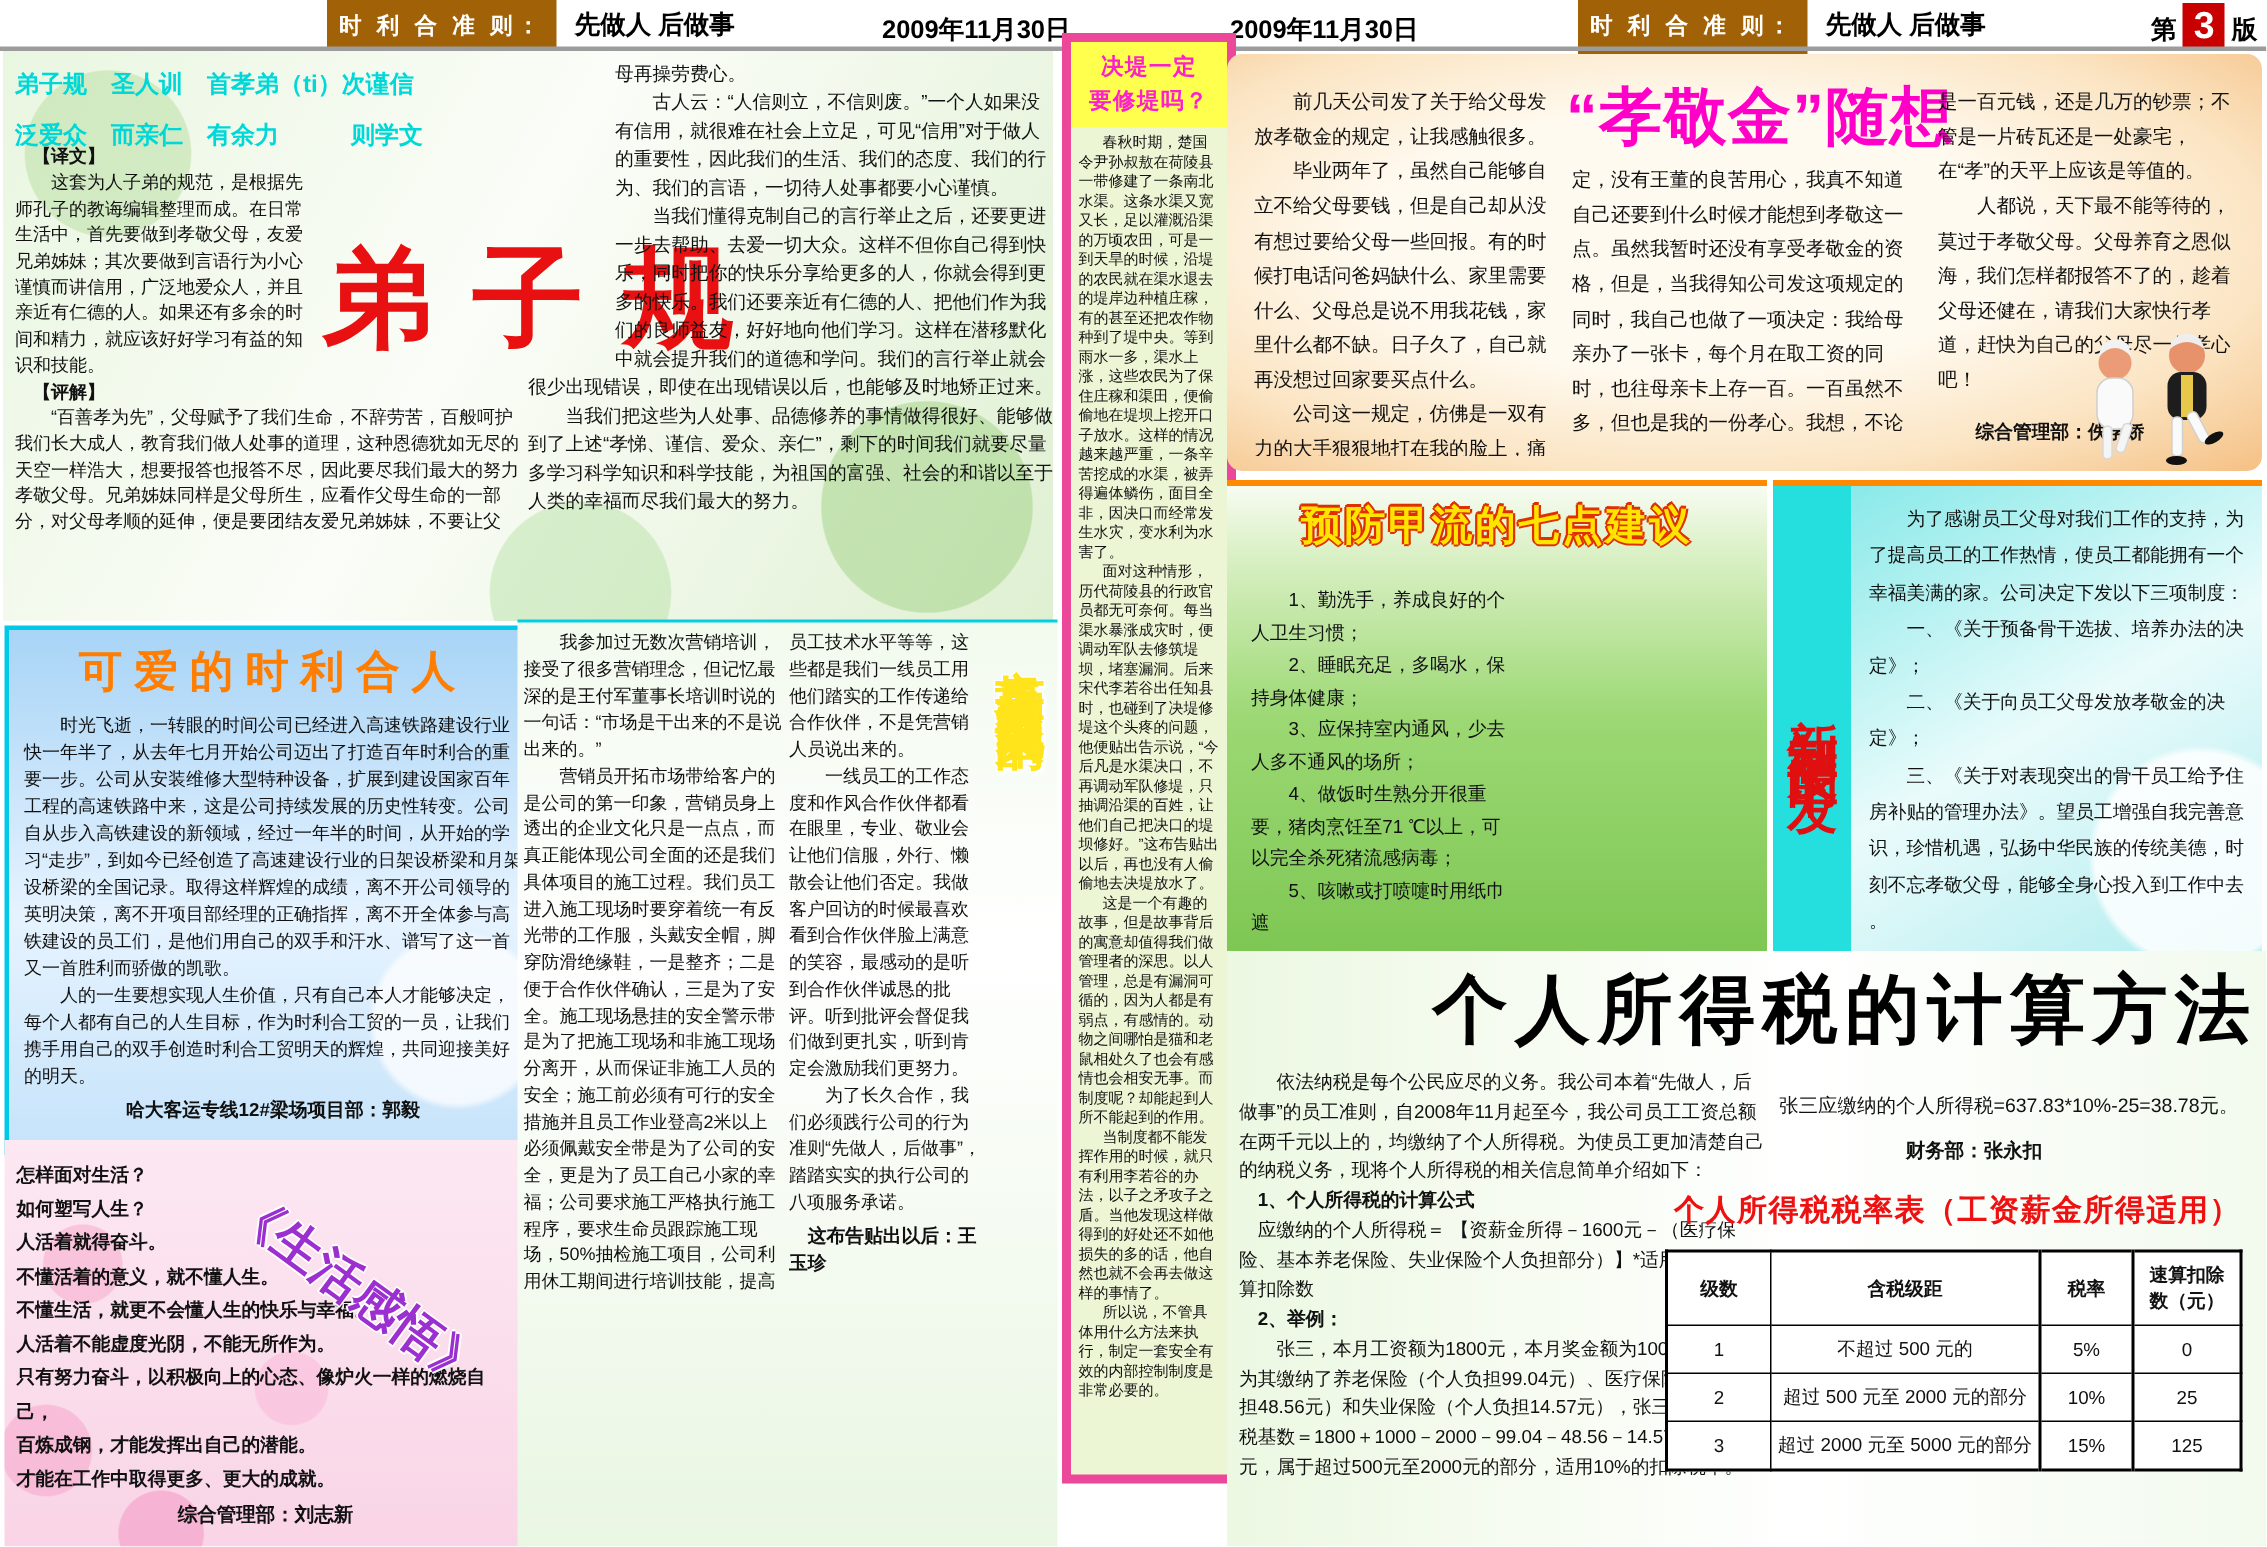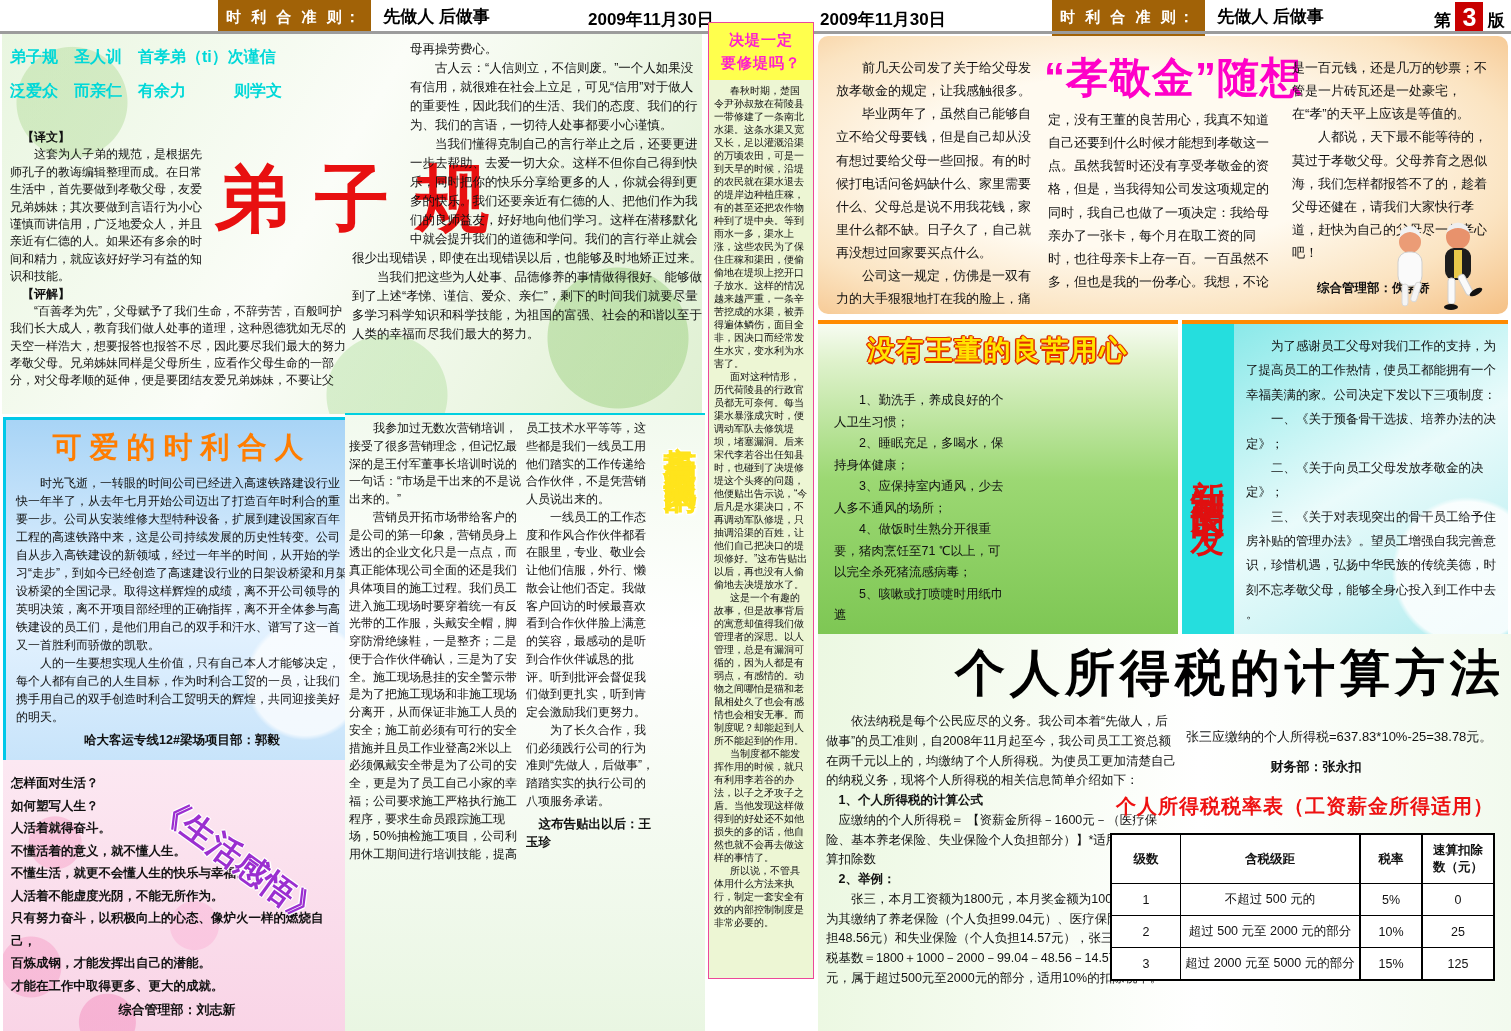--- a/index.html
+++ b/index.html
@@ -13,21 +13,21 @@
   .pagenum{background:#c80000;color:#fff;font-weight:bold;font-size:25px;
            padding:0 7px;line-height:30px;display:inline-block;}
   
   .dz-bg{left:2px;top:34px;width:700px;height:380px;
      background:
        radial-gradient(circle at 10% 18%, rgba(168,214,140,.40) 0 55px, transparent 56px),
        radial-gradient(circle at 88% 80%, rgba(150,205,120,.45) 0 70px, transparent 71px),
        radial-gradient(circle at 55% 95%, rgba(170,220,150,.40) 0 60px, transparent 61px),
        linear-gradient(120deg,#e9f6e0,#fbfdf8 45%,#dff0d2);}
   .verse{left:10px;top:40px;width:335px;color:#00d8d8;font-weight:bold;font-size:16px;line-height:2.1;}
-  .dz-col1{left:10px;top:129px;width:336px;height:298px;overflow:hidden;font-size:12px;line-height:1.45;}
+  .dz-col1{left:10px;top:96px;width:336px;height:298px;overflow:hidden;font-size:12px;line-height:1.45;}
   .dz-col2{left:352px;top:40px;width:350px;height:372px;overflow:hidden;font-size:12.5px;line-height:1.52;}
   .spacer-r{float:right;width:140px;height:100px;margin-top:50px;}
   .spacer-l{float:left;width:58px;height:112px;margin-top:82px;}
   .dz-title{left:215px;top:150px;width:490px;font-size:74px;font-weight:900;color:#e81010;
             letter-spacing:26px;font-family:"Liberation Serif",serif;}
   p.p{margin:0;text-indent:2em;}
   p.p0{margin:0;text-indent:0;}
   
   .lovely{left:3px;top:417px;width:332px;height:335px;border:3px solid #00c8e8;
      background:radial-gradient(circle at 85% 75%, rgba(255,255,255,.75) 0 55px, transparent 60px),
@@ -53,21 +53,21 @@
   .mid-bg{left:345px;top:413px;width:360px;height:618px;border-top:2px solid #00d0e0;
      background:linear-gradient(180deg,#f2faee,#ffffff 35%,#e9f6e2);}
   .mcolA{left:349px;top:420px;width:172px;height:606px;overflow:hidden;font-size:12px;line-height:1.48;font-weight:500;}
   .mcolB{left:526px;top:420px;width:128px;height:606px;overflow:hidden;font-size:12px;line-height:1.48;font-weight:500;}
   .mcolB .sign{text-indent:1em;font-weight:bold;margin-top:4px;}
   .banner-v{left:650px;top:420px;height:445px;width:52px;
      writing-mode:vertical-rl;text-orientation:upright;letter-spacing:3px;
      font-size:33px;font-weight:900;color:#ffe41c;
      text-shadow:1px 1px 0 #fff,-1px -1px 0 #fff,1px -1px 0 #fff,-1px 1px 0 #fff,2px 2px 3px rgba(255,255,255,.9);}
   
-  .dike{left:708px;top:22px;width:104px;height:955px;border:1px solid #ec4899;background:#edf6d4;overflow:hidden;}
+  .dike{left:708px;top:22px;width:104px;height:955px;border:6px solid #ec4899;background:#edf6d4;overflow:hidden;}
   .dike-title{background:#ffff4d;color:#ff1ecd;font-weight:900;font-size:15px;text-align:center;
      line-height:1.5;padding:6px 0;letter-spacing:1px;}
   .dike-body{padding:4px 5px;font-size:10px;line-height:1.3;}
   .dike-body p.p{text-indent:1.6em;}
   
   .xj{left:818px;top:36px;width:690px;height:278px;border-radius:10px;
      background:radial-gradient(ellipse at 45% 45%,#fffaf0 40%,#fbe4c2 72%,#f5c084);overflow:hidden;}
   .xj-title{position:absolute;left:226px;top:14px;font-size:42px;font-weight:900;color:#ff00c8;letter-spacing:1px;}
   .xj-col{position:absolute;font-size:13px;line-height:1.78;overflow:hidden;}
   .xj .sign{font-weight:bold;text-indent:2em;}
@@ -235,21 +235,21 @@
       <rect x="69" y="28" width="26" height="32" rx="9" fill="#1d1d1d"></rect>
       <rect x="78" y="30" width="8" height="28" fill="#e8c84a"></rect>
       <rect x="72" y="58" width="7" height="26" rx="3" fill="#fafafa" stroke="#d0d0d0"></rect>
       <rect x="86" y="54" width="7" height="22" rx="3" transform="rotate(-28 89 65)" fill="#fafafa" stroke="#d0d0d0"></rect>
       <ellipse cx="75" cy="87" rx="7" ry="3" fill="#111"></ellipse>
       <ellipse cx="100" cy="72" rx="7" ry="3" transform="rotate(-30 100 72)" fill="#111"></ellipse>
     </svg>
   </div>
 
   <div class="abs flu">
-    <div class="flu-title">没有王董的良苦用心</div>
+    <div class="flu-title">预防甲流的七点建议</div>
     <div class="flu-cols">
       <div class="flu-col">
         <p class="p">1、勤洗手，养成良好的个人卫生习惯；</p>
         <p class="p">2、睡眠充足，多喝水，保持身体健康；</p>
         <p class="p">3、应保持室内通风，少去人多不通风的场所；</p>
         <p class="p">4、做饭时生熟分开很重要，猪肉烹饪至71 ℃以上，可以完全杀死猪流感病毒；</p>
         <p class="p">5、咳嗽或打喷嚏时用纸巾遮</p>
       </div>
     </div>
   </div>

